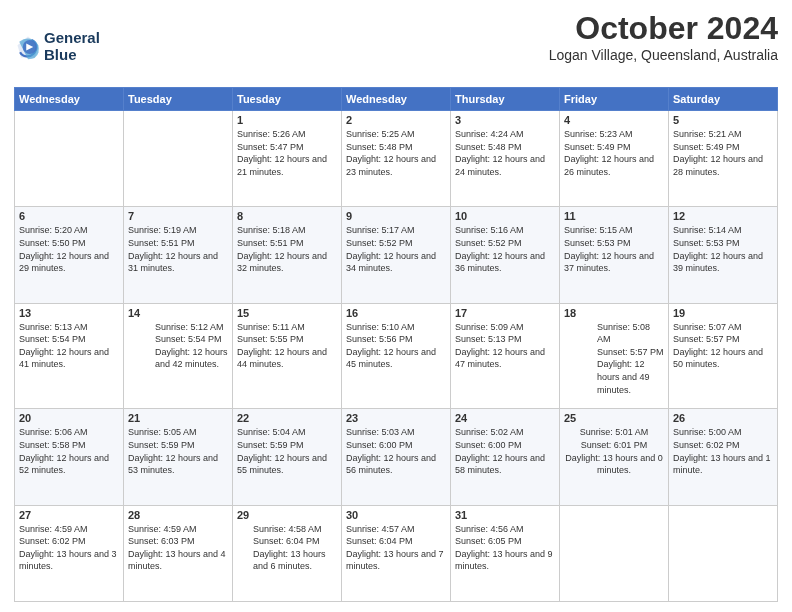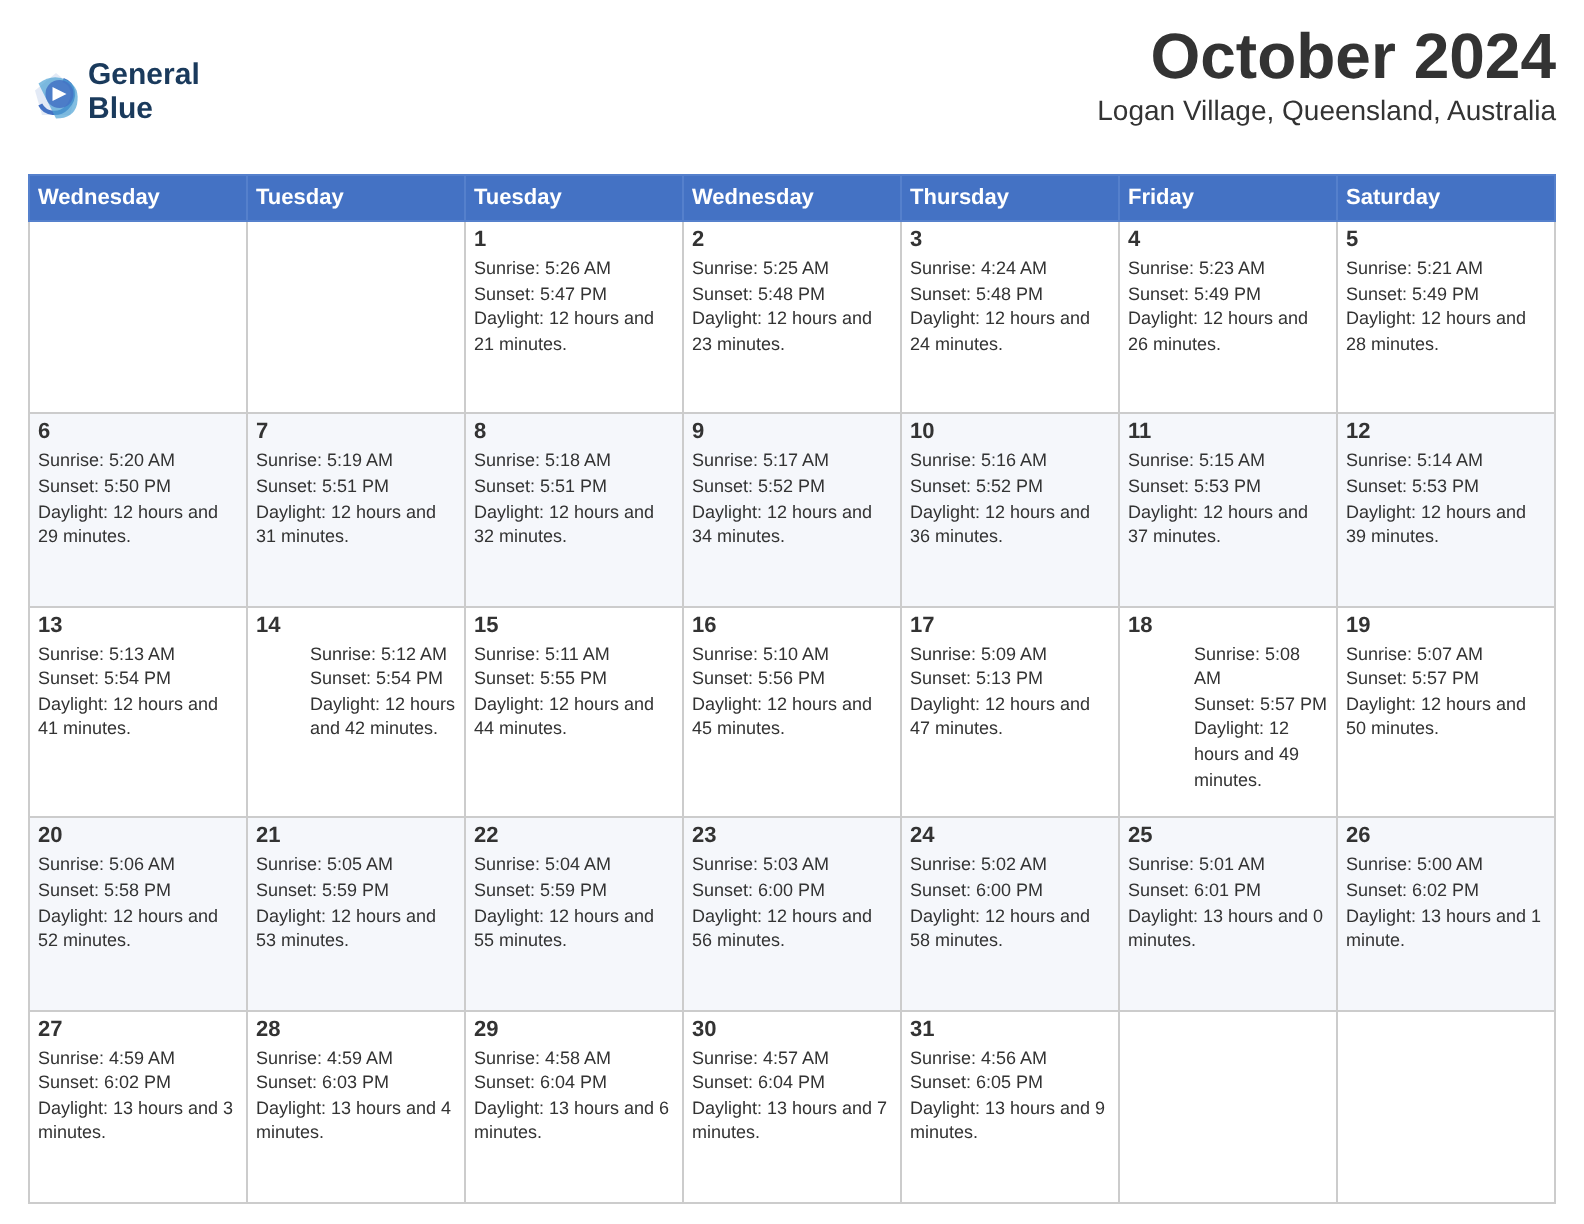--- a/index.html
+++ b/index.html
@@ -287,21 +287,21 @@
 Daylight: 12 hours and 56 minutes.</div>
           </td>
           <td>
             <span class="day-number">24</span>
             <div class="day-info" style="white-space: pre-line;">Sunrise: 5:02 AM
 Sunset: 6:00 PM
 Daylight: 12 hours and 58 minutes.</div>
           </td>
           <td>
             <span class="day-number">25</span>
-            <div class="day-info" style="white-space: pre-line;">Sunrise: 5:01 AM
+            <div class="day-info" style="white-space: pre-line; text-align: center;">Sunrise: 5:01 AM
 Sunset: 6:01 PM
 Daylight: 13 hours and 0 minutes.</div>
           </td>
           <td>
             <span class="day-number">26</span>
             <div class="day-info" style="white-space: pre-line;">Sunrise: 5:00 AM
 Sunset: 6:02 PM
 Daylight: 13 hours and 1 minute.</div>
           </td>
         </tr>
@@ -313,21 +313,21 @@
 Daylight: 13 hours and 3 minutes.</div>
           </td>
           <td>
             <span class="day-number">28</span>
             <div class="day-info" style="white-space: pre-line;">Sunrise: 4:59 AM
 Sunset: 6:03 PM
 Daylight: 13 hours and 4 minutes.</div>
           </td>
           <td>
             <span class="day-number">29</span>
-            <div class="day-info" style="white-space: pre-line;">Sunrise: 4:58 AM
+            <div class="day-info" style="white-space: pre-line; margin-left: 16px;">Sunrise: 4:58 AM
 Sunset: 6:04 PM
 Daylight: 13 hours and 6 minutes.</div>
           </td>
           <td>
             <span class="day-number">30</span>
             <div class="day-info" style="white-space: pre-line;">Sunrise: 4:57 AM
 Sunset: 6:04 PM
 Daylight: 13 hours and 7 minutes.</div>
           </td>
           <td>

